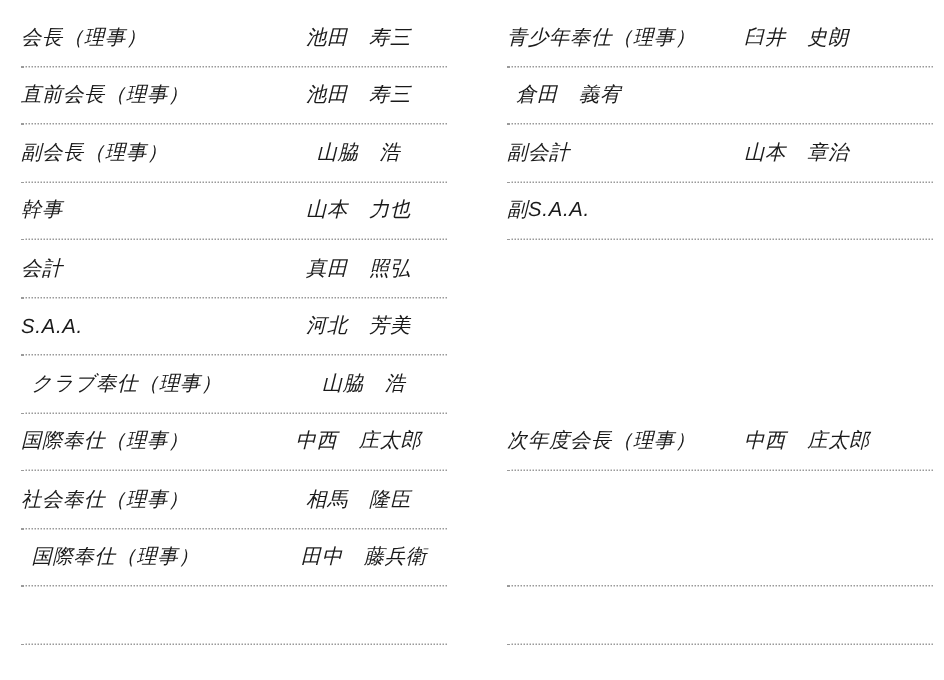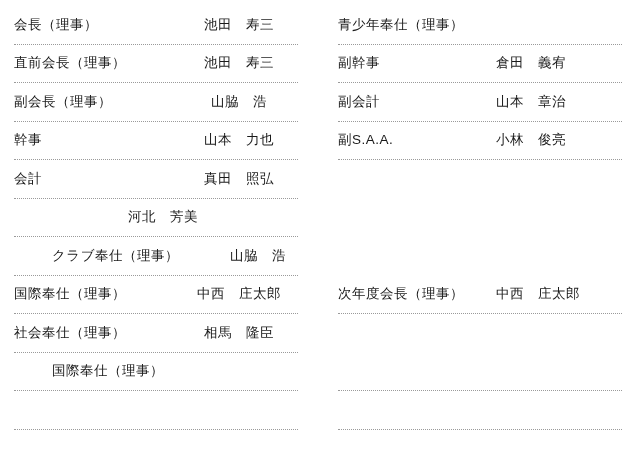--- a/index.html
+++ b/index.html
@@ -38,32 +38,32 @@
   }
   .roster-row {
     box-sizing: border-box;
     height: 38.5px;
     display: flex;
     flex-direction: row;
     align-items: center;
     border-bottom: 1px dotted #9a9a9a;
     font-size: 13.5px;
     letter-spacing: 0.5px;
+    font-style: italic;
   }
   .roster-row.blank {
     color: transparent;
   }
   .role {
     flex: 0 0 auto;
     width: 152px;
     white-space: nowrap;
   }
   .role.indent {
     padding-left: 7px;
-    margin-left: 31px;
   }
   .name {
     flex: 1 1 auto;
     white-space: nowrap;
   }
   .col-left .name {
     padding-left: 14px;
     text-align: center;
   }
   .col-right .name {
@@ -100,68 +100,69 @@
       <span class="role">幹事</span>
       <span class="name">山本　力也</span>
     </div>
 
     <div class="roster-row">
       <span class="role">会計</span>
       <span class="name">真田　照弘</span>
     </div>
 
     <div class="roster-row">
+      <span class="role">S.A.A.</span>
       <span class="name">河北　芳美</span>
     </div>
 
     <div class="roster-row">
       <span class="role indent">クラブ奉仕（理事）</span>
       <span class="name">山脇　浩</span>
     </div>
 
     <div class="roster-row">
       <span class="role">国際奉仕（理事）</span>
       <span class="name">中西　庄太郎</span>
     </div>
 
     <div class="roster-row">
       <span class="role">社会奉仕（理事）</span>
       <span class="name">相馬　隆臣</span>
     </div>
 
     <div class="roster-row">
       <span class="role indent">国際奉仕（理事）</span>
+      <span class="name">田中　藤兵衛</span>
     </div>
 
     <div class="roster-row blank">
       <span class="role"></span>
       <span class="name"></span>
     </div>
 
   </div>
 
   <div class="column col-right">
 
     <div class="roster-row">
       <span class="role">青少年奉仕（理事）</span>
-    </div>
-
-    <div class="roster-row">
-      <span class="role">副幹事</span>
+      <span class="name">臼井　史朗</span>
+    </div>
+
+    <div class="roster-row">
       <span class="name">倉田　義宥</span>
     </div>
 
     <div class="roster-row">
       <span class="role">副会計</span>
       <span class="name">山本　章治</span>
     </div>
 
     <div class="roster-row">
       <span class="role">副S.A.A.</span>
-      <span class="name">小林　俊亮</span>
     </div>
 
     <div class="roster-row gap-row">
       <span class="role"></span>
       <span class="name"></span>
     </div>
 
     <div class="roster-row gap-row">
       <span class="role"></span>
       <span class="name"></span>

